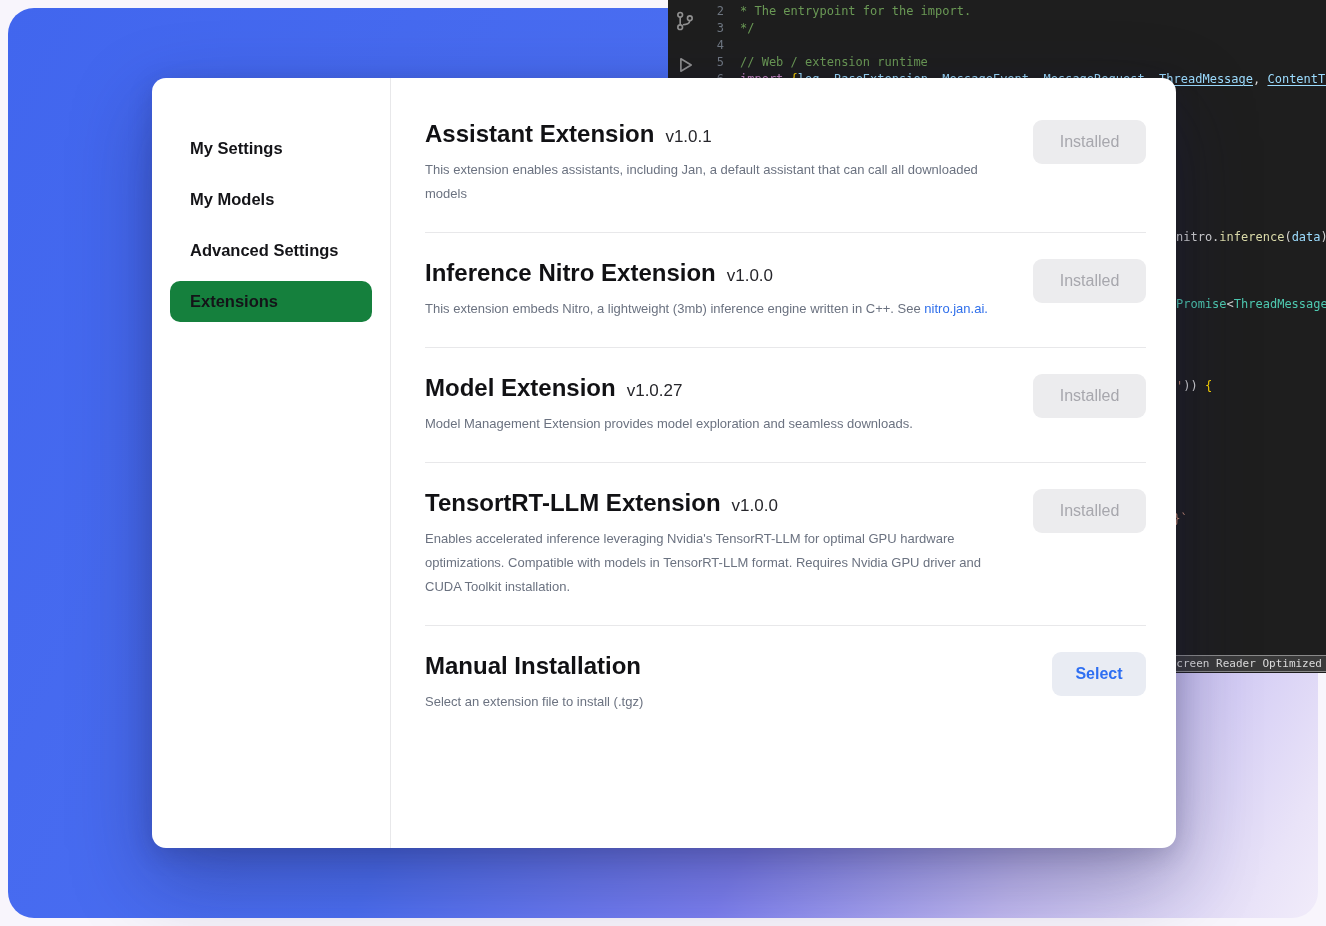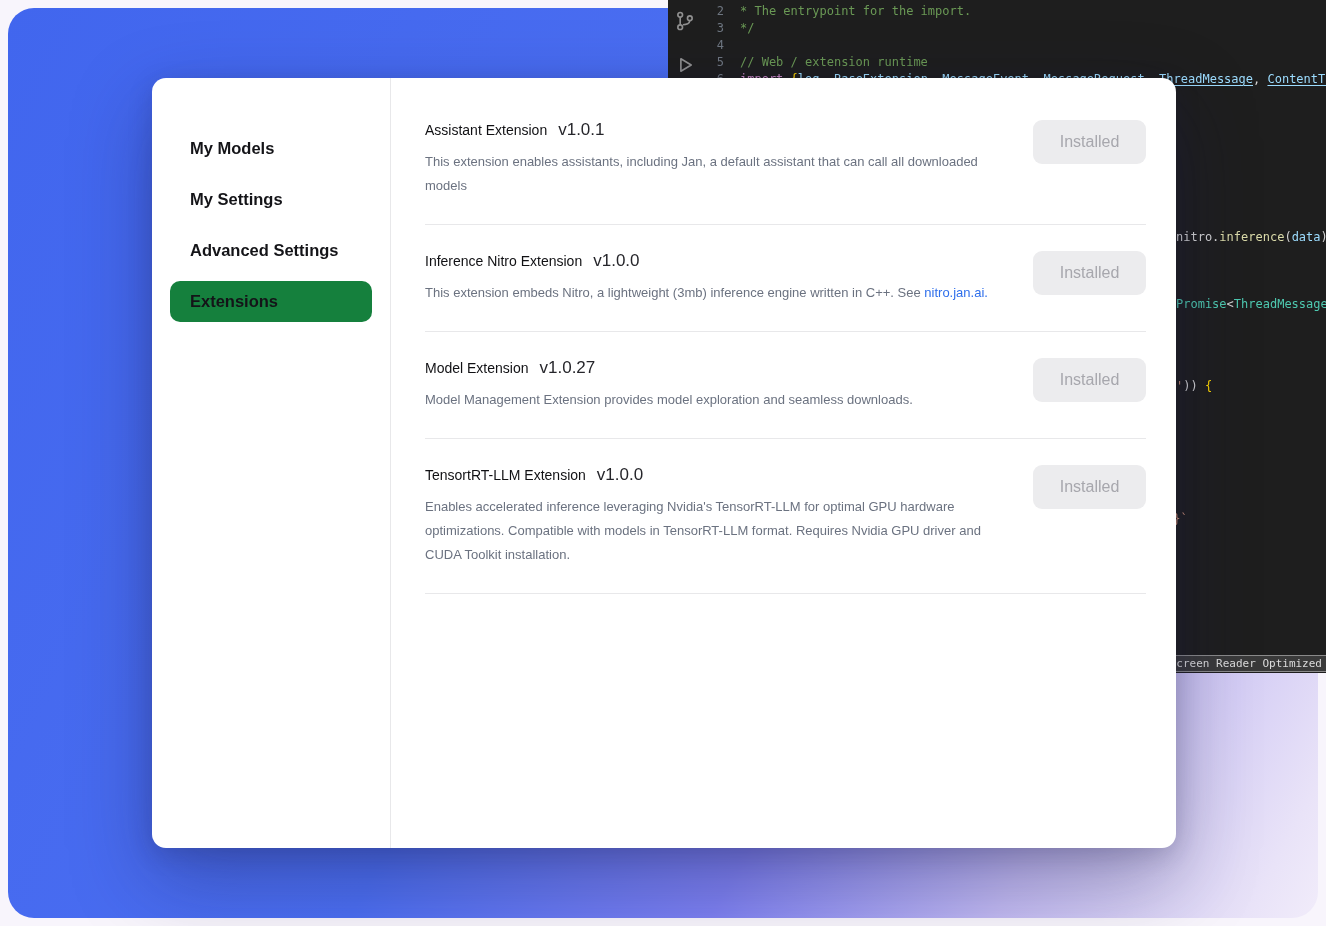--- a/index.html
+++ b/index.html
@@ -61,21 +61,21 @@
   .side-item {
     font-size:16.5px; font-weight:600; color:#141418;
     padding:11px 20px; border-radius:10px; cursor:pointer;
   }
   .side-item.active { background:#15803d; }
 
   .content { flex:1; padding:16px 30px 0 34px; display:flex; flex-direction:column; overflow:hidden; }
   .ext-row { display:flex; justify-content:space-between; align-items:flex-start; gap:20px; padding:26px 0; }
   .ext-text { max-width:578px; }
   .title-line { display:flex; align-items:baseline; gap:11px; }
-  .ext-title { font-size:14px; font-weight:400; color:#111114; }
+  .ext-title { font-size:24px; font-weight:700; color:#111114; }
   .ext-version { font-size:17px; color:#26262b; }
   .ext-desc { margin:10px 0 0; font-size:13px; line-height:24px; color:#6b7280; }
   .link { color:#2f6feb; text-decoration:none; cursor:pointer; }
   .btn {
     border:none; border-radius:9px; height:44px; padding:0 22px;
     font-family:"Liberation Sans", sans-serif; font-size:16px; cursor:pointer;
   }
   .btn.installed { background:#ececee; color:#a7a7ad; min-width:113px; font-weight:500; }
   .btn.select { background:#e9ecf3; color:#2e6ff2; min-width:94px; font-weight:700; }
   .divider { flex:none; height:1px; background:#e8e8ea; }
@@ -119,22 +119,22 @@
 
     <div class="status-bar">
       <span>go</span>
       <span class="status-chip">Screen Reader Optimized</span>
     </div>
   </div>
 
   <div class="modal">
 
     <aside class="sidebar">
+      <div class="side-item">My Settings</div>
       <div class="side-item">My Models</div>
-      <div class="side-item">My Settings</div>
       <div class="side-item">Advanced Settings</div>
       <div class="side-item active">Extensions</div>
     </aside>
 
     <main class="content">
 
       <section class="ext-row">
         <div class="ext-text">
           <div class="title-line">
             <span class="ext-title">Assistant Extension</span>
@@ -175,16 +175,25 @@
           <div class="title-line">
             <span class="ext-title">TensortRT-LLM Extension</span>
             <span class="ext-version">v1.0.0</span>
           </div>
           <p class="ext-desc">Enables accelerated inference leveraging Nvidia's TensorRT-LLM for optimal GPU hardware optimizations. Compatible with models in TensorRT-LLM format. Requires Nvidia GPU driver and CUDA Toolkit installation.</p>
         </div>
         <button class="btn installed">Installed</button>
       </section>
       <div class="divider"></div>
 
+      <section class="ext-row">
+        <div class="ext-text">
+          <div class="title-line">
+            <span class="ext-title">Manual Installation</span>
+          </div>
+          <p class="ext-desc">Select an extension file to install (.tgz)</p>
+        </div>
+        <button class="btn select">Select</button>
+      </section>
 
     </main>
   </div>
 </div>
 
 </body></html>

